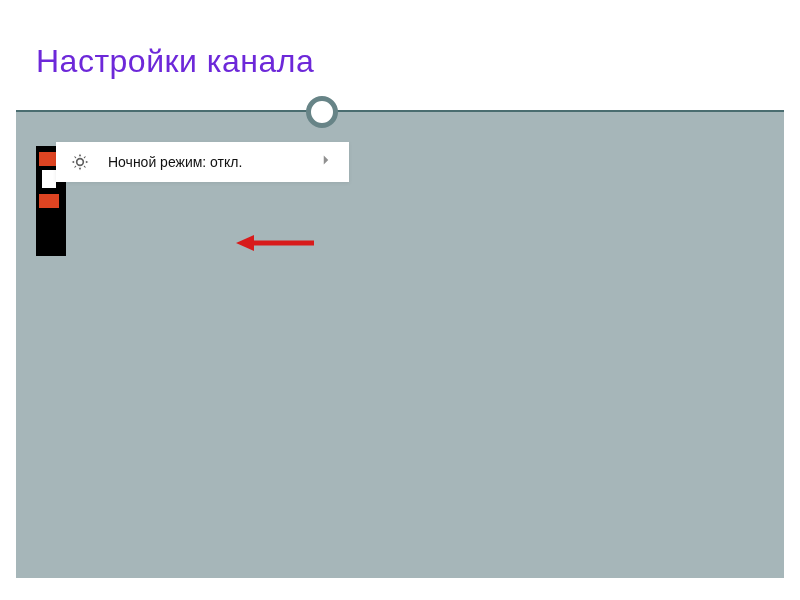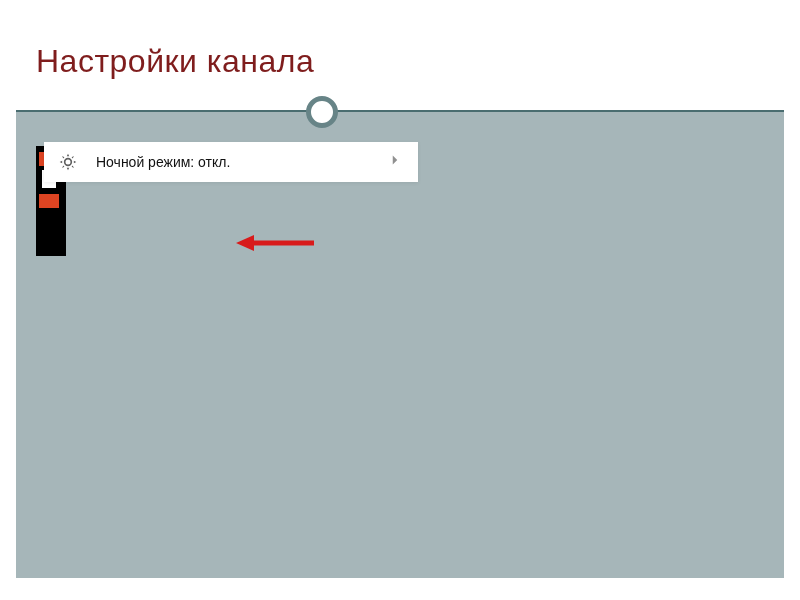--- a/index.html
+++ b/index.html
@@ -21,21 +21,21 @@
     .header {
       height: 100px;
       background: #fff;
       border-bottom: 2px solid #4a6d70;
       position: relative;
       display: flex;
       align-items: center;
       padding-left: 20px;
     }
     .title {
-      color: #7f1d1d;
+      color: #6d28d9;
       font-size: 32px;
       font-weight: 400;
       letter-spacing: 0.5px;
     }
     .circle-decor {
       position: absolute;
       left: 290px;
       top: 84px;
       width: 32px;
       height: 32px;
@@ -61,23 +61,23 @@
       top: 4px;
       width: 30px;
       height: 110px;
       background: #000;
     }
     .bg-strip .red1 { position:absolute; left:3px; top:6px; width:20px; height:14px; background:#d42; }
     .bg-strip .red2 { position:absolute; left:3px; top:48px; width:20px; height:14px; background:#d42; }
     .bg-strip .wht { position:absolute; left:6px; top:24px; width:14px; height:18px; background:#fff; }
     .menu {
       position: absolute;
-      left: 8px;
+      left: 20px;
       top: 0;
-      width: 374px;
+      width: 293px;
       background: #fff;
       box-shadow: 0 1px 4px rgba(0,0,0,0.08);
     }
     .menu-item {
       display: flex;
       align-items: center;
       height: 40px;
       padding: 0 14px;
       position: relative;
     }

